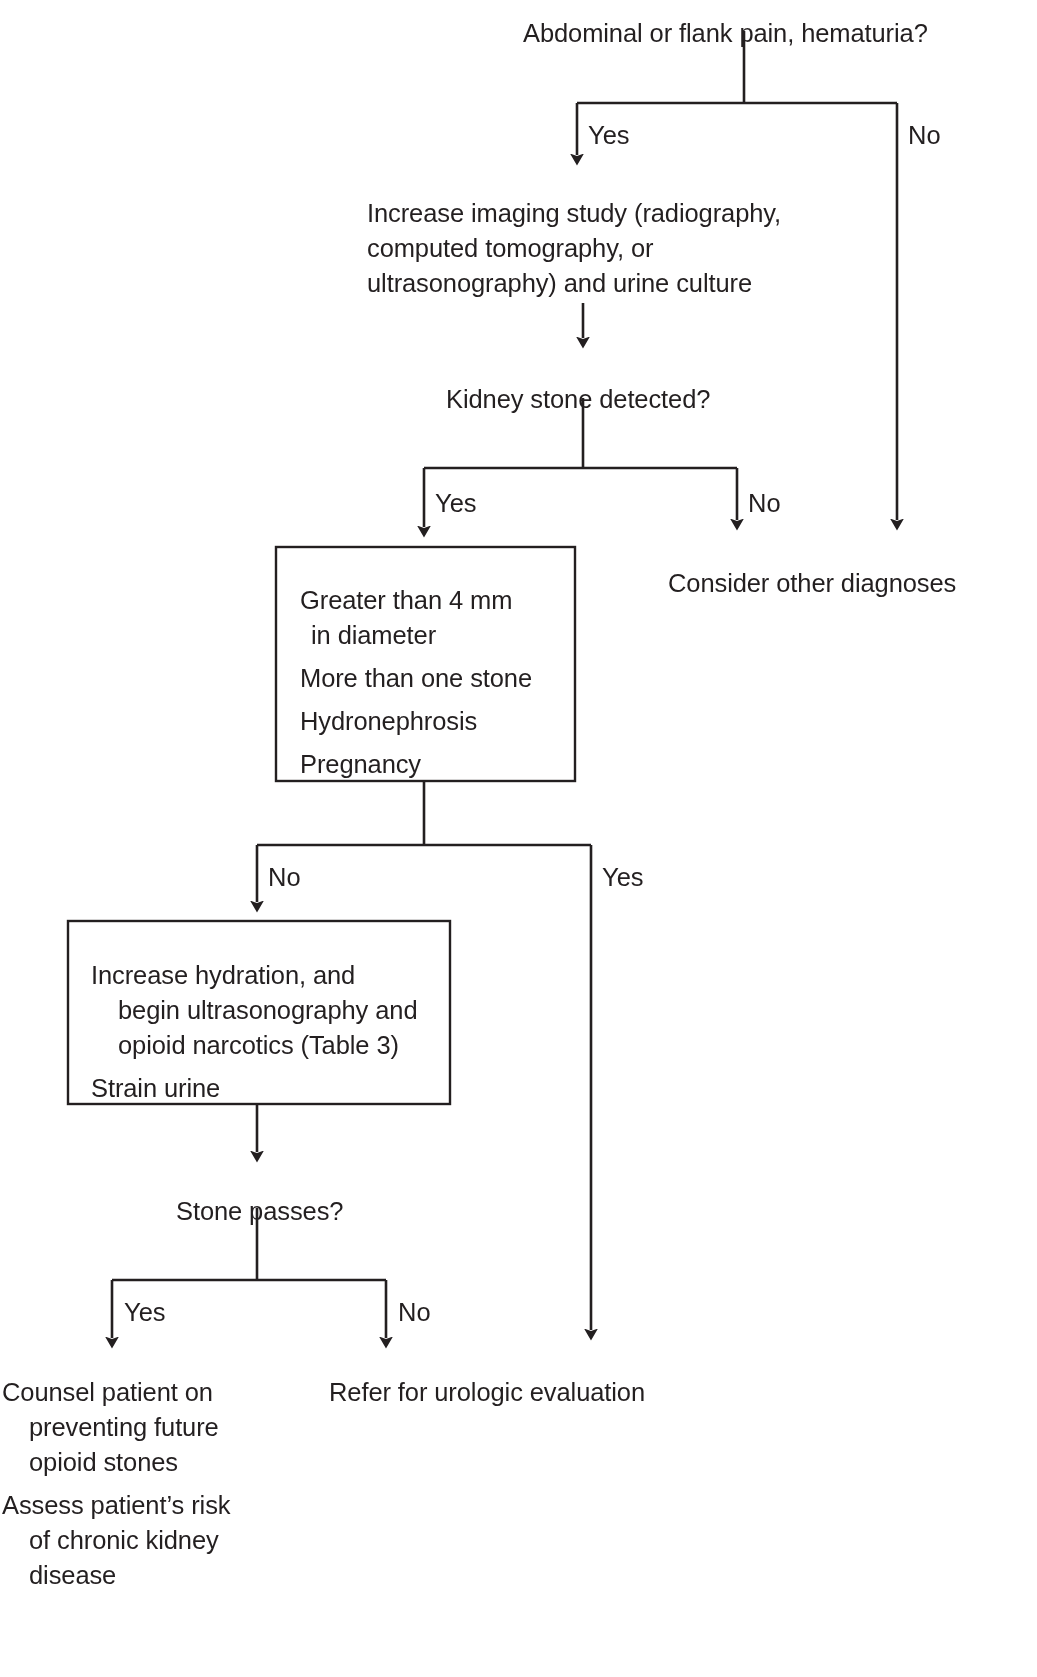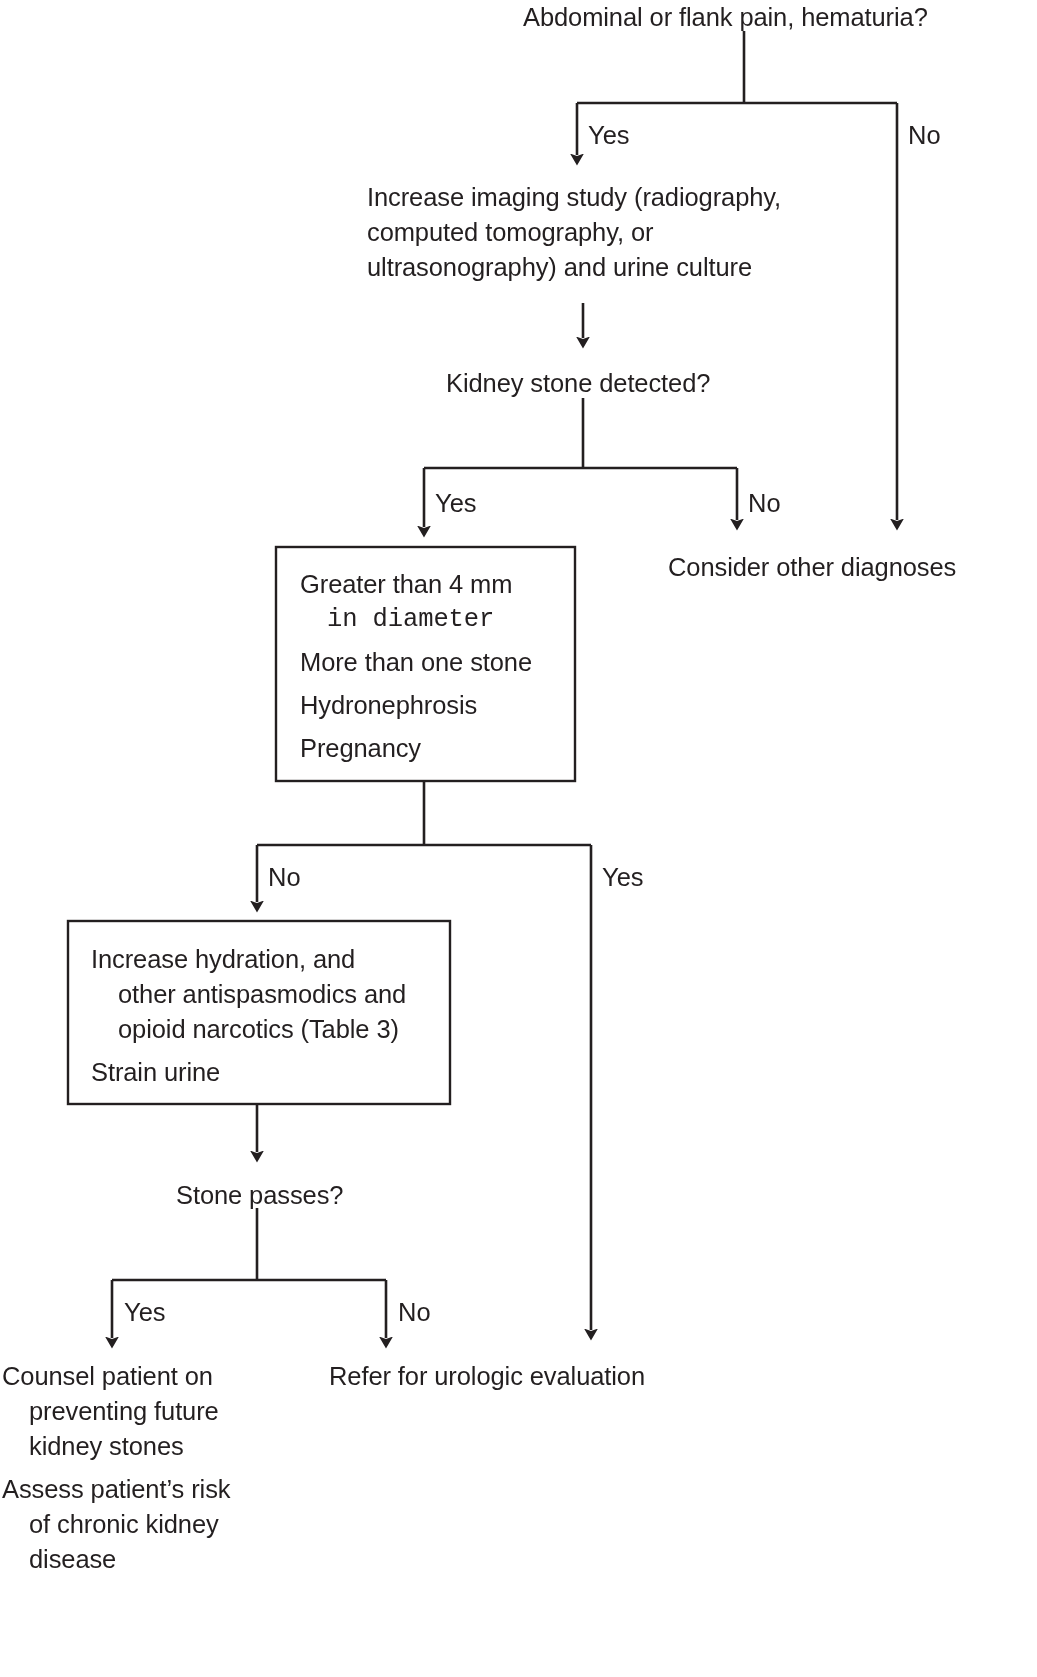--- a/index.html
+++ b/index.html
@@ -10,20 +10,21 @@
   }
   #flow{position:absolute;top:0;left:0;width:1037px;height:1677px;}
   .node-text{
     position:absolute;
     font-family:"Liberation Sans","DejaVu Sans",sans-serif;
     font-size:25.5px;
     line-height:35px;
     color:#231f20;
     white-space:pre-wrap;
     letter-spacing:-0.1px;
+    margin-top:16px;
   }
   .label{
     position:absolute;
     font-family:"Liberation Sans","DejaVu Sans",sans-serif;
     font-size:25.5px;
     line-height:30px;
     color:#231f20;
   }
   .box-rect{fill:none;stroke:#231f20;stroke-width:2.4;}
   .conn{stroke:#231f20;stroke-width:2.6;fill:none;}
@@ -69,37 +70,37 @@
 
 <div class="node-text" style="left:523px;top:0px;">Abdominal or flank pain, hematuria?</div>
 
 <div class="node-text" style="left:367px;top:180px;">Increase imaging study (radiography,</div>
 <div class="node-text" style="left:367px;top:215px;">computed tomography, or</div>
 <div class="node-text" style="left:367px;top:250px;">ultrasonography) and urine culture</div>
 
 <div class="node-text" style="left:446px;top:366px;text-align:right;">Kidney stone detected?</div>
 
 <div class="node-text" style="left:300px;top:567px;">Greater than 4 mm</div>
-<div class="node-text" style="left:300px;top:602px;padding-left:27px;font-family:Liberation Mono, monospace;">in diameter</div>
+<div class="node-text" style="left:284px;top:602px;padding-left:27px;">in diameter</div>
 <div class="node-text" style="left:300px;top:645px;">More than one stone</div>
 <div class="node-text" style="left:300px;top:688px;">Hydronephrosis</div>
 <div class="node-text" style="left:300px;top:731px;">Pregnancy</div>
 
 <div class="node-text" style="left:668px;top:550px;">Consider other diagnoses</div>
 
 <div class="node-text" style="left:91px;top:942px;">Increase hydration, and</div>
-<div class="node-text" style="left:91px;top:977px;padding-left:27px;">other antispasmodics and</div>
+<div class="node-text" style="left:91px;top:977px;padding-left:27px;">begin ultrasonography and</div>
 <div class="node-text" style="left:91px;top:1012px;padding-left:27px;">opioid narcotics (Table 3)</div>
 <div class="node-text" style="left:91px;top:1055px;">Strain urine</div>
 
 <div class="node-text" style="left:176px;top:1178px;text-align:right;">Stone passes?</div>
 
 <div class="node-text" style="left:2px;top:1359px;">Counsel patient on</div>
 <div class="node-text" style="left:2px;top:1394px;padding-left:27px;">preventing future</div>
-<div class="node-text" style="left:2px;top:1429px;padding-left:27px;">kidney stones</div>
+<div class="node-text" style="left:2px;top:1429px;padding-left:27px;">opioid stones</div>
 <div class="node-text" style="left:2px;top:1472px;">Assess patient’s risk</div>
 <div class="node-text" style="left:2px;top:1507px;padding-left:27px;">of chronic kidney</div>
 <div class="node-text" style="left:2px;top:1542px;padding-left:27px;">disease</div>
 
 <div class="node-text" style="left:329px;top:1359px;">Refer for urologic evaluation</div>
 
 <div class="label" style="left:588px;top:120px;">Yes</div>
 <div class="label" style="left:908px;top:120px;">No</div>
 
 <div class="label" style="left:435px;top:488px;">Yes</div>

